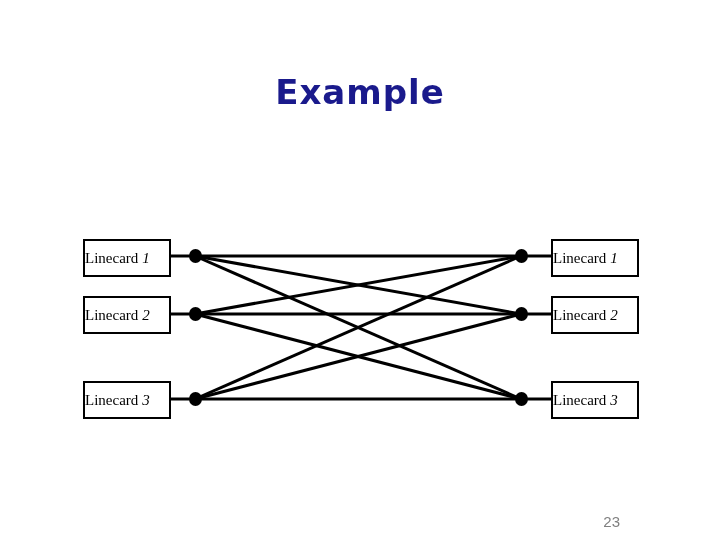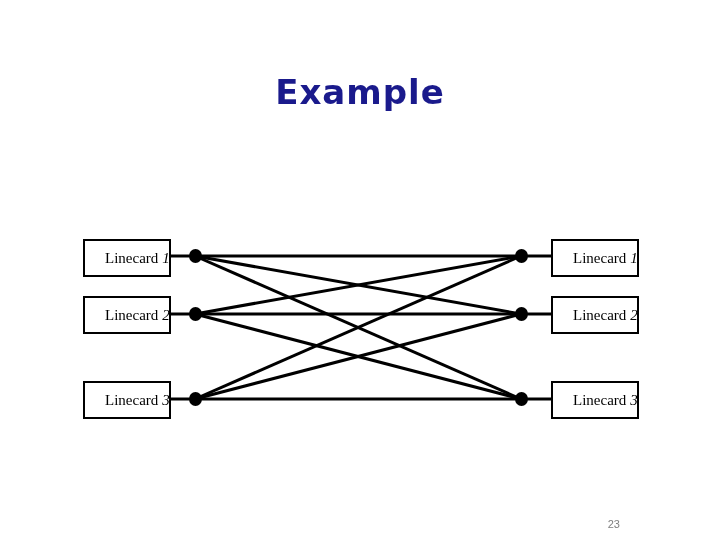--- a/index.html
+++ b/index.html
@@ -45,21 +45,21 @@
   }
 
   .linecard-box {
     position: absolute;
     box-sizing: border-box;
     border: 2px solid #000000;
     background: #ffffff;
     display: flex;
     align-items: center;
     justify-content: flex-start;
-    padding-left: 20px;
+    padding-left: 0;
     font-family: "Liberation Serif", serif;
     font-size: 15px;
     color: #000000;
     white-space: nowrap;
     z-index: 4;
   }
   .linecard-box .lc-num {
     font-style: italic;
     padding-left: 4px;
   }
@@ -97,21 +97,21 @@
     color: #000000;
     white-space: nowrap;
     z-index: 6;
   }
 
   #page-number {
     position: absolute;
     right: 14px;
     bottom: 10px;
     font-family: "Liberation Sans", sans-serif;
-    font-size: 11px;
+    font-size: 15px;
     color: #808080;
   }
 </style>
 </head>
 <body>
 
 <div id="slide">
 
   <div id="slide-title">Example</div>
 

